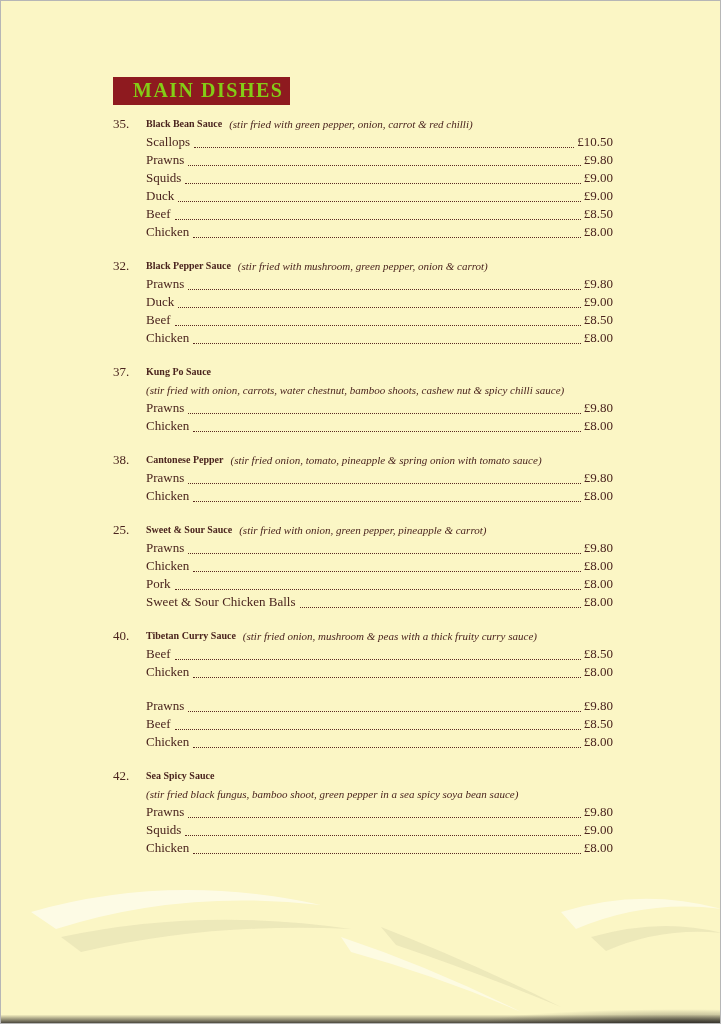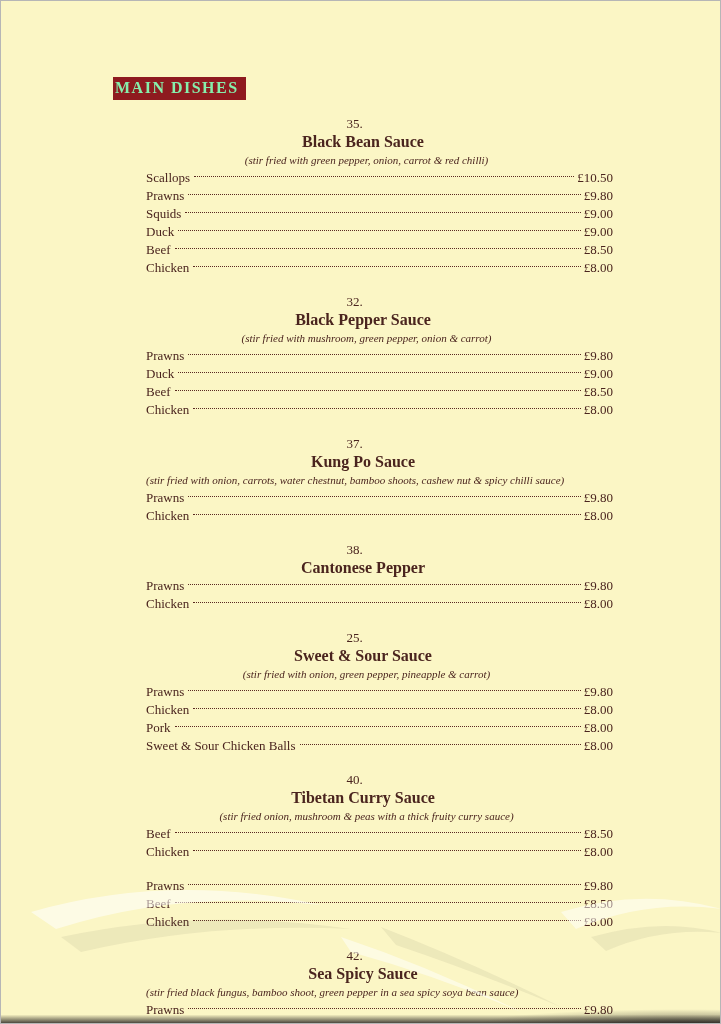--- a/index.html
+++ b/index.html
@@ -15,55 +15,54 @@
     box-sizing:border-box;
     background:#FBF6C5;
     border:1px solid #b6b6b6;
     overflow:hidden;
     color:#4a241e;
   }
   .header-badge{
     position:absolute;
     left:112px;top:76px;
     background:#8e1a1f;
-    color:#86efac;
+    color:#84cc16;
     font-weight:bold;
-    font-size:16px;
+    font-size:20px;
     letter-spacing:1.5px;
-    padding:2px 7px 3px 2px;
+    padding:2px 7px 3px 20px;
   }
   .sections{
     position:absolute;
     left:112px;top:114px;
     width:500px;
   }
   .section{margin-bottom:16px;}
   .sec-head{
     display:flex;
-    align-items:center;
+    align-items:flex-end;
     line-height:18px;
-    flex-direction:column;
   }
   .num{flex:none;width:33px;font-size:13px;}
-  .name{flex:none;font-weight:bold;font-size:16px;}
+  .name{flex:none;font-weight:bold;font-size:10px;}
   .desc{
     font-style:italic;
     font-size:11px;
     margin-left:7px;
     white-space:nowrap;
   }
   .desc-own{
     font-style:italic;
     font-size:11px;
     margin-left:33px;
     line-height:18px;
   }
   .item{
     display:flex;
-    align-items:center;
+    align-items:flex-end;
     margin-left:33px;
     line-height:18px;
     font-size:13px;
   }
   .item .label{flex:none;}
   .dots{
     flex:1;
     border-bottom:1.6px dotted #5a2a22;
     margin:0 3px 3px 4px;
     min-width:20px;
@@ -175,20 +174,21 @@
         <div class="item">
           <span class="label">Chicken</span>
           <span class="dots"></span>
           <span class="price">£8.00</span>
         </div>
       </div>
       <div class="section">
         <div class="sec-head">
           <span class="num">38.</span>
           <span class="name">Cantonese Pepper</span>
+          <span class="desc">(stir fried onion, tomato, pineapple &amp; spring onion with tomato sauce)</span>
         </div>
         <div class="item">
           <span class="label">Prawns</span>
           <span class="dots"></span>
           <span class="price">£9.80</span>
         </div>
         <div class="item">
           <span class="label">Chicken</span>
           <span class="dots"></span>
           <span class="price">£8.00</span>

